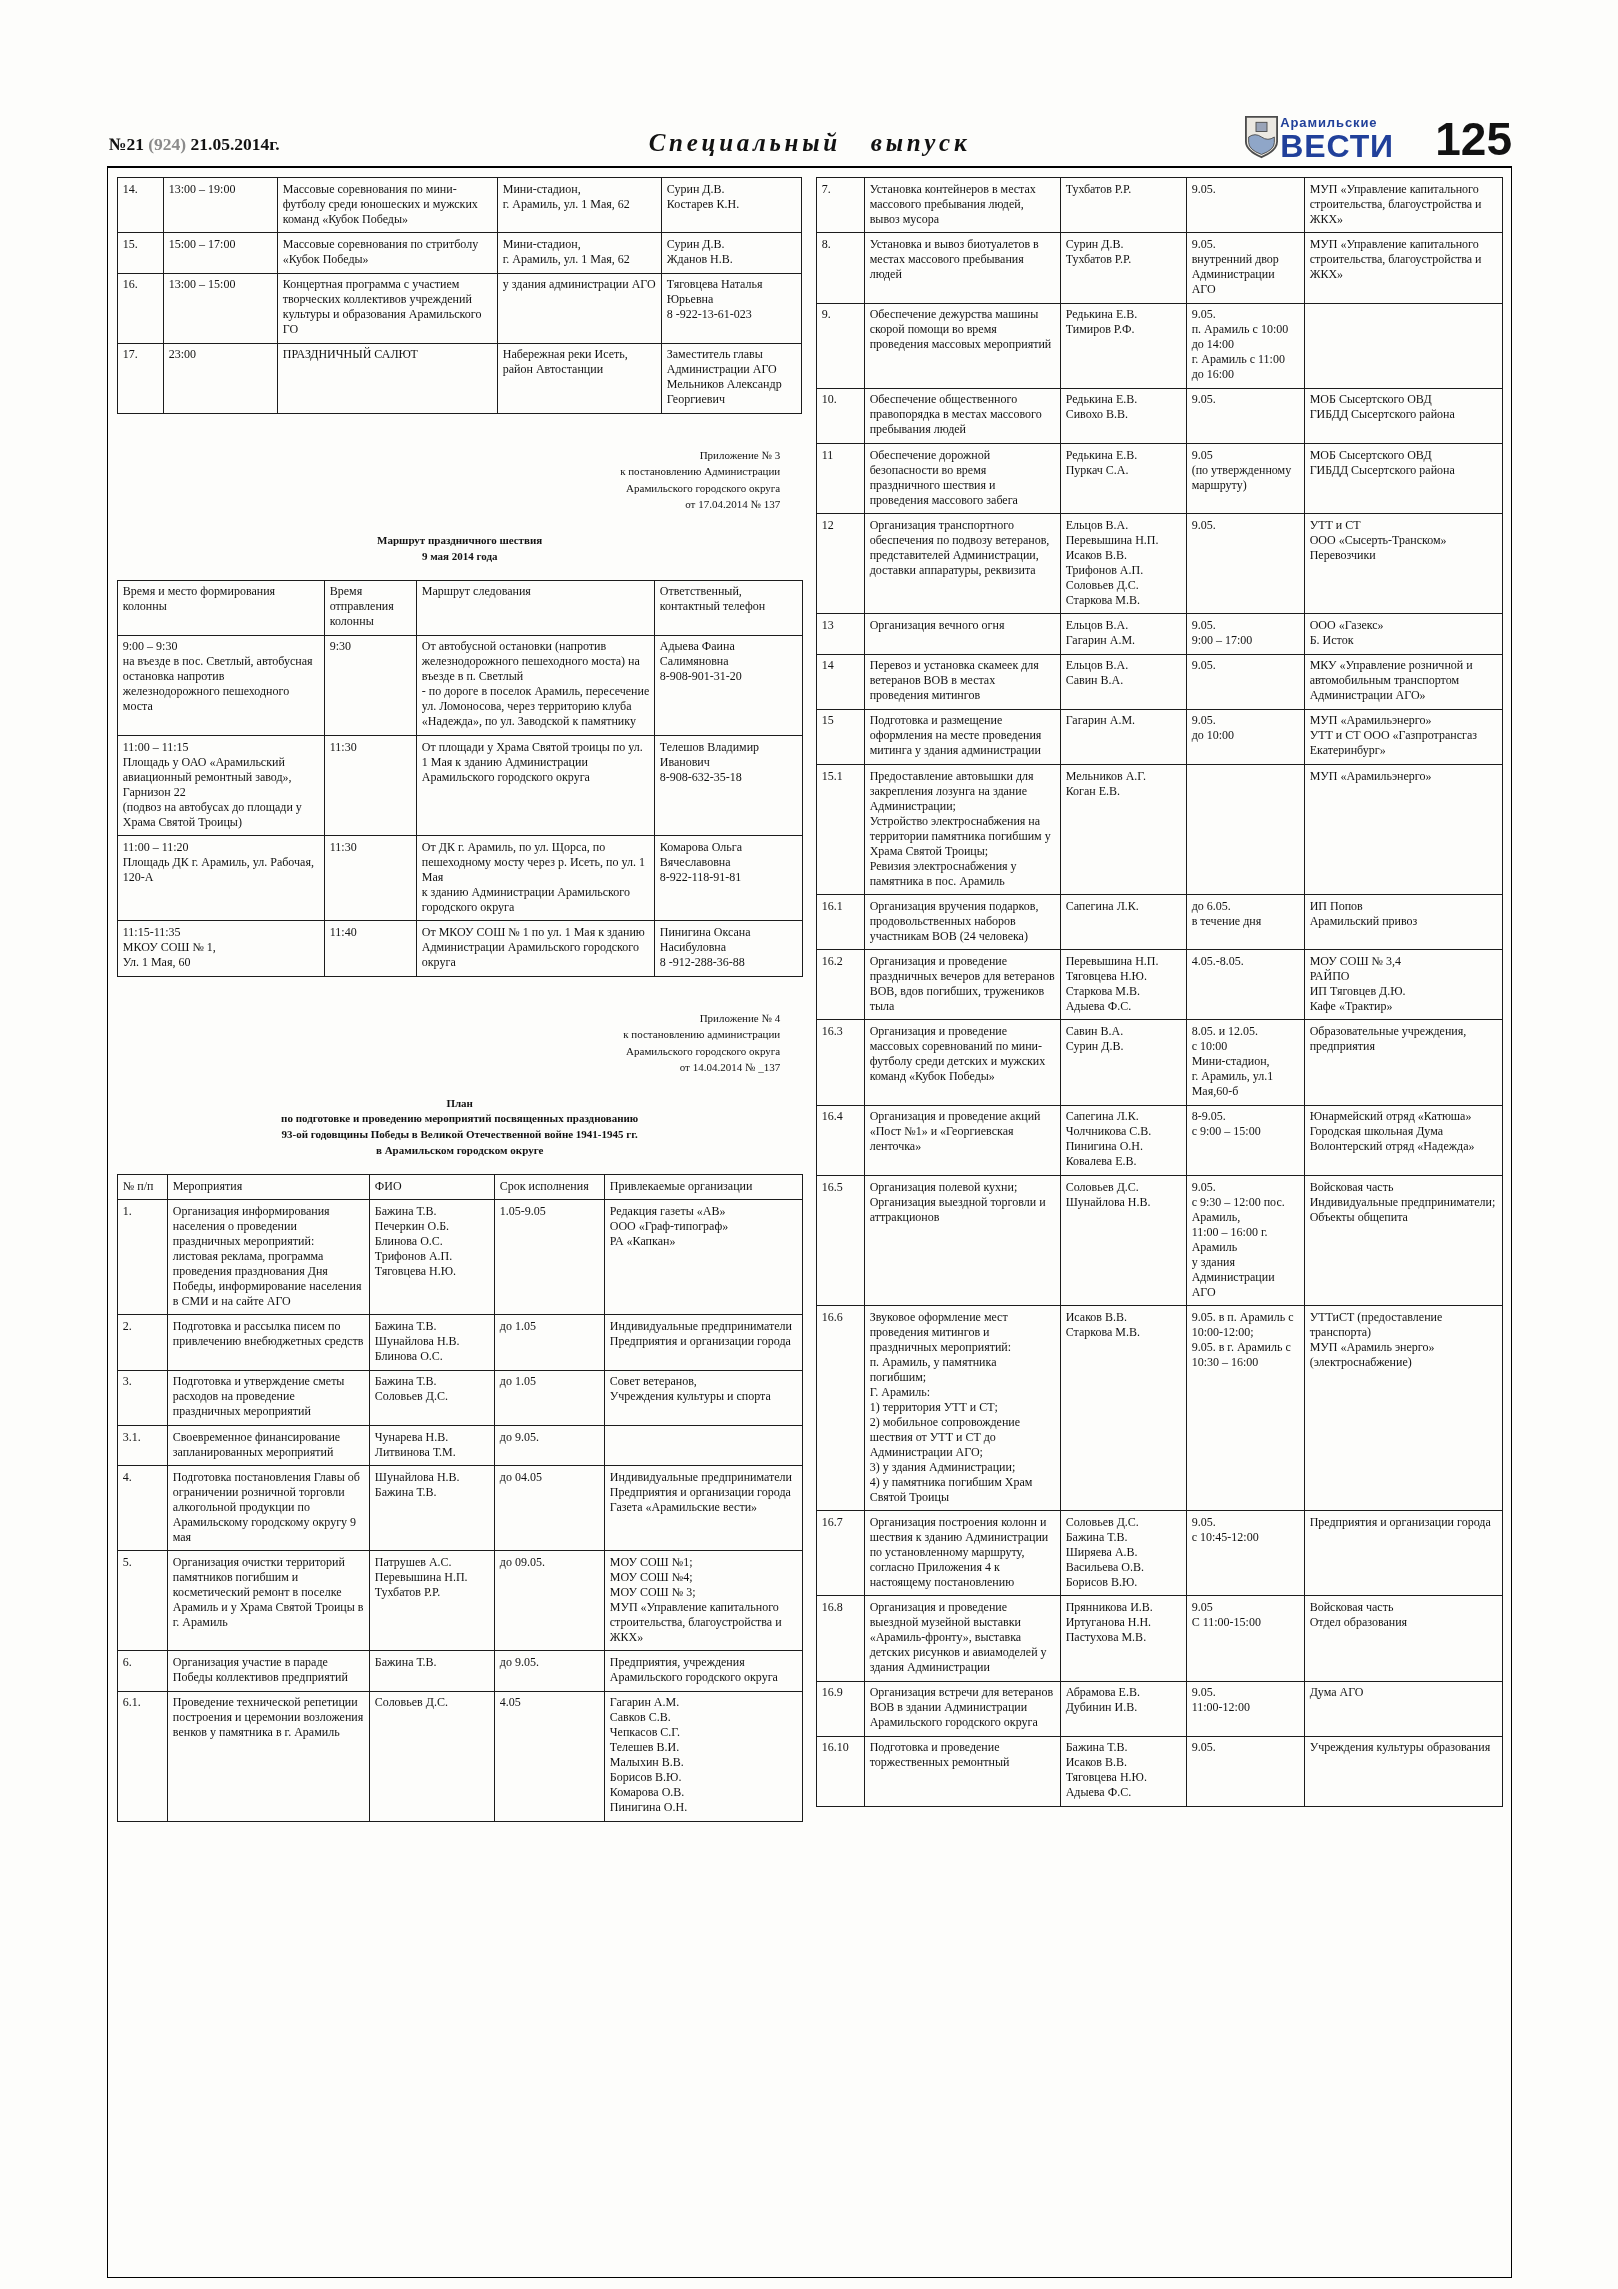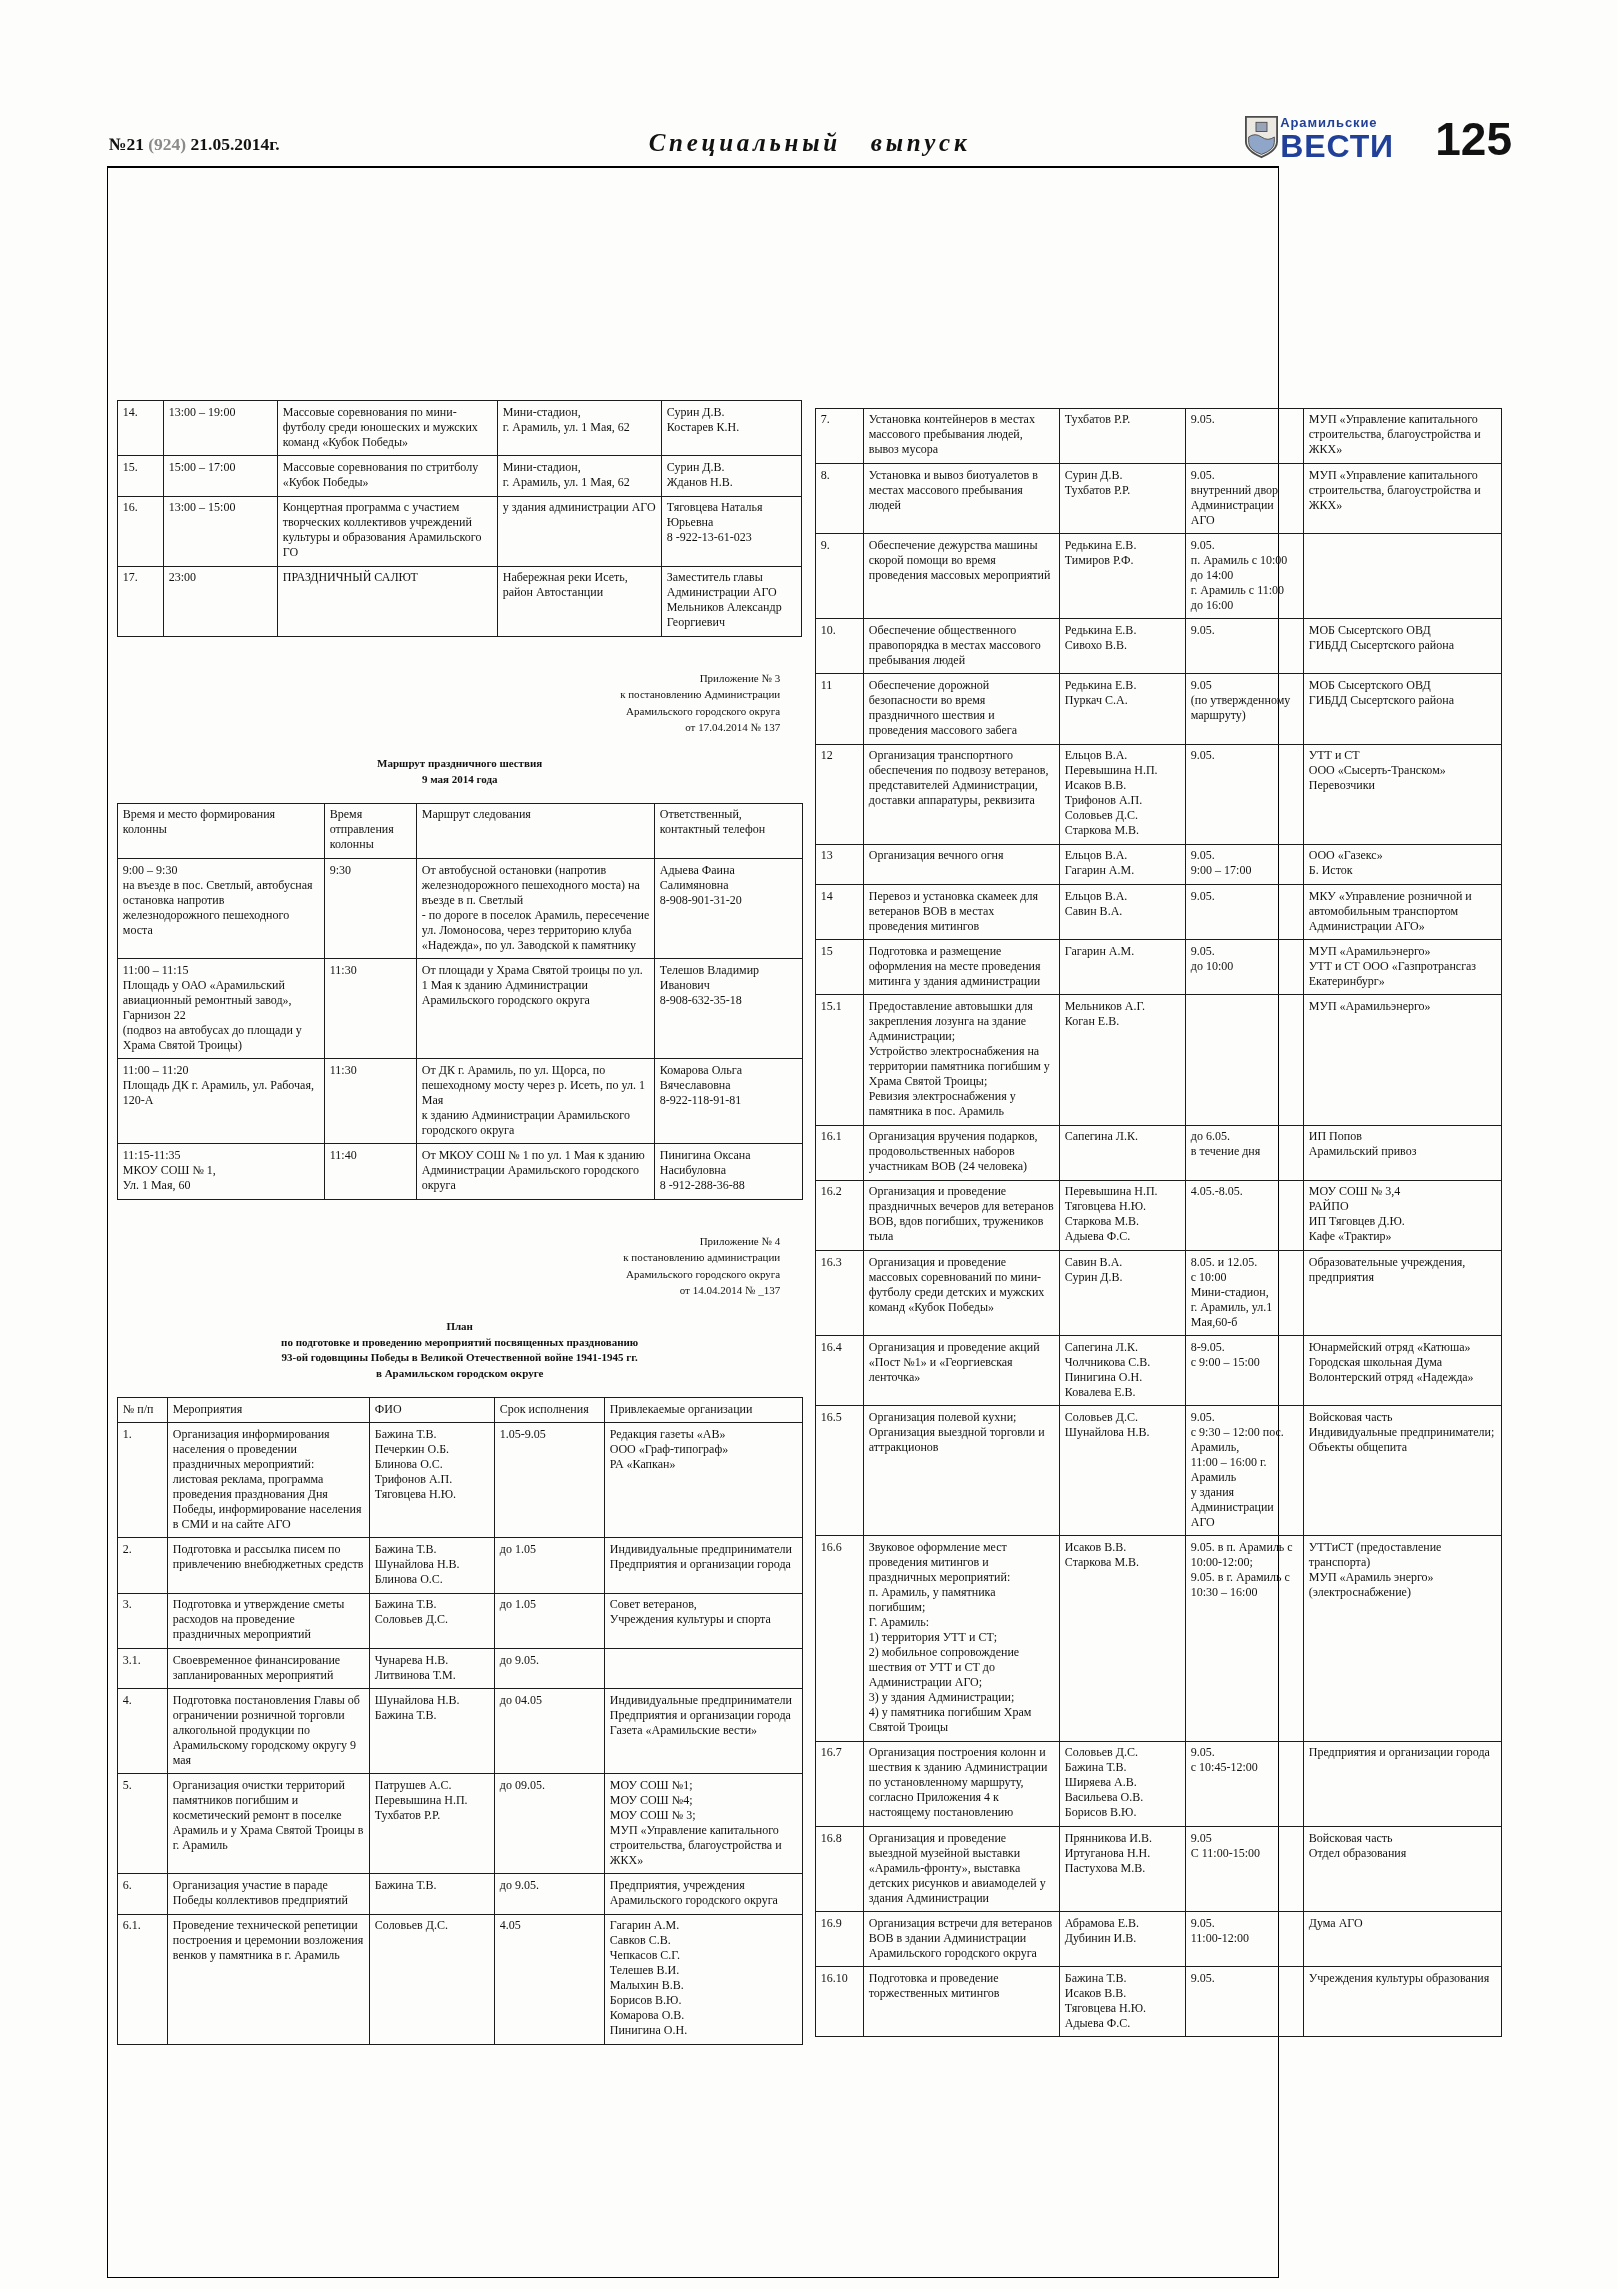--- a/index.html
+++ b/index.html
@@ -20,23 +20,23 @@
   }
   .brand { position:absolute; right:118px; bottom:1.8px; display:flex; align-items:center; gap:0;
            font-family:"Liberation Sans","DejaVu Sans",sans-serif; }
   .brand-text { display:flex; flex-direction:column; line-height:1; color:#21409a; }
   .brand-top { font-size:13px; font-weight:bold; letter-spacing:0.9px; }
   .brand-bottom { font-size:32px; font-weight:bold; letter-spacing:0.9px; margin-top:0.9px; }
   .pagenum { position:absolute; right:0; bottom:3.7px; font-size:46px; line-height:0.9;
              font-weight:bold; font-family:"Liberation Sans","DejaVu Sans",sans-serif; }
   
   .frame {
-    position:absolute; left:107px; top:166px; width:1172px; min-height:2112px;
+    position:absolute; left:107px; top:166px; width:1405px; min-height:2112px;
     border:1.8px solid #000; border-top-width:2.8px;
-    padding:9.2px; display:flex; align-items:center;
+    padding:9.2px; display:flex; align-items:flex-start;
   }
   .col { width:685px; }
   .divider { width:0.9px; background:#1c1c1c; margin:0 6.5px; }
   
   table { width:685px; border-collapse:collapse; table-layout:fixed; }
   td, th {
     border:0.9px solid #1c1c1c; vertical-align:top;
     padding:3.7px 4.6px 5.5px; font-size:12px; line-height:1.25;
     white-space:pre-line; overflow-wrap:break-word; text-align:left;
   }
@@ -520,21 +520,21 @@
               <td>16.9</td>
               <td>Организация  встречи для ветеранов ВОВ  в здании Администрации Арамильского городского округа</td>
               <td>Абрамова Е.В.
 Дубинин И.В.</td>
               <td>9.05.
 11:00-12:00</td>
               <td>Дума АГО</td>
             </tr>
             <tr>
               <td>16.10</td>
-              <td>Подготовка и проведение торжественных митингов</td>
+              <td>Подготовка и проведение торжественных ремонтный</td>
               <td>Бажина Т.В.
 Исаков В.В.
 Тяговцева Н.Ю.
 Адыева Ф.С.</td>
               <td>9.05.</td>
               <td>Учреждения культуры образования</td>
             </tr>
           </tbody>
       </table>
     </div>

